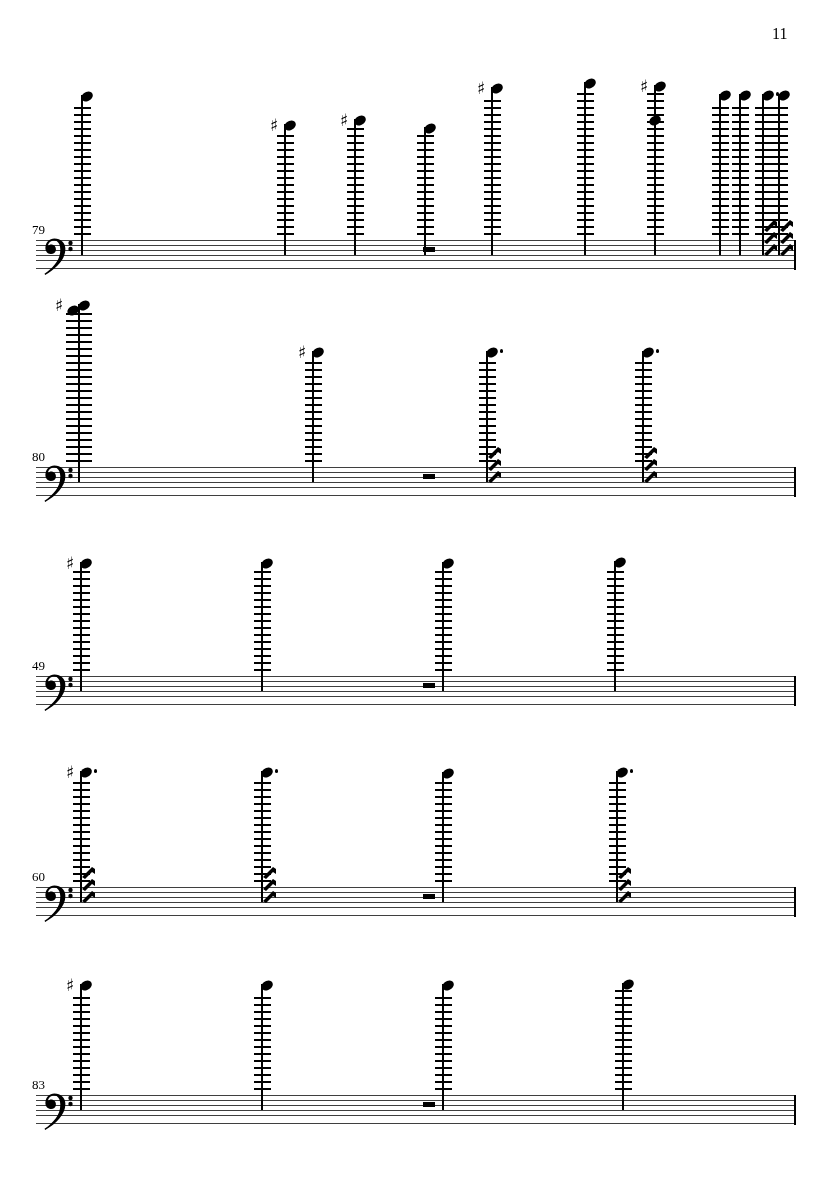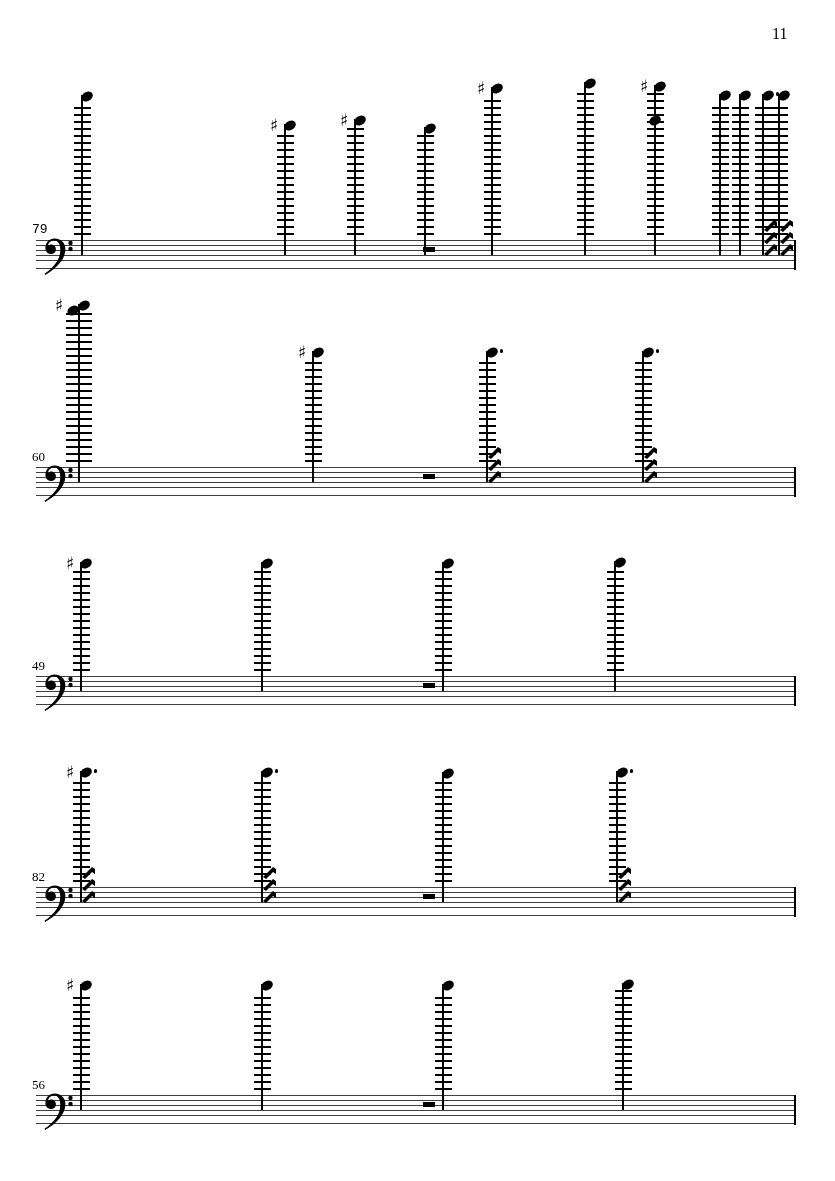--- a/index.html
+++ b/index.html
@@ -25,21 +25,21 @@
   .barline { position:absolute; width:2.5px; background:#000; }
   .page svg { position:absolute; }
 </style>
 </head>
 <body>
 
 <div class="page">
   <div class="page-number">11</div>
   <div id="score">
       <div>
-        <div class="measure-number" style="left: 32px; top: 222px; font-family: Liberation Mono, monospace;">79</div>
+        <div class="measure-number" style="left: 32px; top: 222px;">79</div>
         <div class="staff-line" style="left: 36px; width: 760px; top: 240px;"></div>
         <div class="staff-line" style="left: 36px; width: 760px; top: 245px;"></div>
         <div class="staff-line" style="left: 36px; width: 760px; top: 250px;"></div>
         <div class="staff-line" style="left: 36px; width: 760px; top: 255px;"></div>
         <div class="staff-line" style="left: 36px; width: 760px; top: 260px;"></div>
         <div class="staff-line" style="left: 36px; width: 760px; top: 268px;"></div>
         <div class="barline" style="left: 793.5px; top: 240px; height: 29.5px;"></div>
         <svg style="left:44px;top:238px" width="32" height="38" viewBox="0 0 32 38">
     <path fill="#000" d="M10.4 0.6 C16.9 0.6 21.4 4.8 21.4 11 C21.4 21.8 11.7 30.9 1.2 37 L0.5 35.8 C9.7 29.4 16.3 21.9 16.3 11.7 C16.3 5.8 13.8 2.4 10.1 2.4 C6.8 2.4 4.2 4.8 4 7.9 C4.9 7 6.3 6.4 7.8 6.6 C10.4 7 12.2 9.3 11.9 11.9 C11.6 14.4 9.2 16.3 6.5 16 C3.4 15.7 1.2 13 1.4 9.5 C1.7 4.4 5.4 0.6 10.4 0.6 Z"></path>
     <circle fill="#000" cx="26.5" cy="5" r="2.2"></circle>
@@ -282,21 +282,21 @@
         <div class="ledger" style="left: 771px; top: 114px; width: 17px;"></div>
         <div class="ledger" style="left: 771px; top: 107px; width: 17px;"></div>
         <div class="head" style="left: 778px; top: 91px;"></div>
         <svg style="left:780px;top:217px" width="14" height="40" viewBox="0 0 14 40">
     <path fill="#000" d="M0 13 L10 3 L13 5 L13 10 L10 8 L3 15 Z"></path>
     <path fill="#000" d="M0 25 L10 15 L13 17 L13 22 L10 20 L3 27 Z"></path>
     <path fill="#000" d="M0 37 L10 27 L13 29 L13 34 L10 32 L3 39 Z"></path>
   </svg>
       </div>
       <div>
-        <div class="measure-number" style="left: 32px; top: 449px;">60</div>
+        <div class="measure-number" style="left: 32px; top: 449px;">80</div>
         <div class="staff-line" style="left: 36px; width: 760px; top: 467px;"></div>
         <div class="staff-line" style="left: 36px; width: 760px; top: 472px;"></div>
         <div class="staff-line" style="left: 36px; width: 760px; top: 477px;"></div>
         <div class="staff-line" style="left: 36px; width: 760px; top: 482px;"></div>
         <div class="staff-line" style="left: 36px; width: 760px; top: 487px;"></div>
         <div class="staff-line" style="left: 36px; width: 760px; top: 495px;"></div>
         <div class="barline" style="left: 793.5px; top: 467px; height: 29.5px;"></div>
         <svg style="left:44px;top:465px" width="32" height="38" viewBox="0 0 32 38">
     <path fill="#000" d="M10.4 0.6 C16.9 0.6 21.4 4.8 21.4 11 C21.4 21.8 11.7 30.9 1.2 37 L0.5 35.8 C9.7 29.4 16.3 21.9 16.3 11.7 C16.3 5.8 13.8 2.4 10.1 2.4 C6.8 2.4 4.2 4.8 4 7.9 C4.9 7 6.3 6.4 7.8 6.6 C10.4 7 12.2 9.3 11.9 11.9 C11.6 14.4 9.2 16.3 6.5 16 C3.4 15.7 1.2 13 1.4 9.5 C1.7 4.4 5.4 0.6 10.4 0.6 Z"></path>
     <circle fill="#000" cx="26.5" cy="5" r="2.2"></circle>
@@ -473,21 +473,21 @@
         <div class="ledger" style="left: 607px; top: 613px; width: 17px;"></div>
         <div class="ledger" style="left: 607px; top: 606px; width: 17px;"></div>
         <div class="ledger" style="left: 607px; top: 599px; width: 17px;"></div>
         <div class="ledger" style="left: 607px; top: 592px; width: 17px;"></div>
         <div class="ledger" style="left: 607px; top: 585px; width: 17px;"></div>
         <div class="ledger" style="left: 607px; top: 578px; width: 17px;"></div>
         <div class="ledger" style="left: 607px; top: 571px; width: 17px;"></div>
         <div class="head" style="left: 614px; top: 558px;"></div>
       </div>
       <div>
-        <div class="measure-number" style="left: 32px; top: 869px;">82</div>
+        <div class="measure-number" style="left: 32px; top: 869px;">60</div>
         <div class="staff-line" style="left: 36px; width: 760px; top: 887px;"></div>
         <div class="staff-line" style="left: 36px; width: 760px; top: 892px;"></div>
         <div class="staff-line" style="left: 36px; width: 760px; top: 897px;"></div>
         <div class="staff-line" style="left: 36px; width: 760px; top: 902px;"></div>
         <div class="staff-line" style="left: 36px; width: 760px; top: 907px;"></div>
         <div class="staff-line" style="left: 36px; width: 760px; top: 915px;"></div>
         <div class="barline" style="left: 793.5px; top: 887px; height: 29.5px;"></div>
         <svg style="left:44px;top:885px" width="32" height="38" viewBox="0 0 32 38">
     <path fill="#000" d="M10.4 0.6 C16.9 0.6 21.4 4.8 21.4 11 C21.4 21.8 11.7 30.9 1.2 37 L0.5 35.8 C9.7 29.4 16.3 21.9 16.3 11.7 C16.3 5.8 13.8 2.4 10.1 2.4 C6.8 2.4 4.2 4.8 4 7.9 C4.9 7 6.3 6.4 7.8 6.6 C10.4 7 12.2 9.3 11.9 11.9 C11.6 14.4 9.2 16.3 6.5 16 C3.4 15.7 1.2 13 1.4 9.5 C1.7 4.4 5.4 0.6 10.4 0.6 Z"></path>
     <circle fill="#000" cx="26.5" cy="5" r="2.2"></circle>
@@ -576,21 +576,21 @@
         <div class="ledger" style="left: 609px; top: 782px; width: 17px;"></div>
         <div class="head" style="left: 616px; top: 768px;"></div>
         <div class="dot" style="left: 629.5px; top: 769px;"></div>
         <svg style="left:618px;top:864px" width="14" height="40" viewBox="0 0 14 40">
     <path fill="#000" d="M0 13 L10 3 L13 5 L13 10 L10 8 L3 15 Z"></path>
     <path fill="#000" d="M0 25 L10 15 L13 17 L13 22 L10 20 L3 27 Z"></path>
     <path fill="#000" d="M0 37 L10 27 L13 29 L13 34 L10 32 L3 39 Z"></path>
   </svg>
       </div>
       <div>
-        <div class="measure-number" style="left: 32px; top: 1077px;">56</div>
+        <div class="measure-number" style="left: 32px; top: 1077px;">83</div>
         <div class="staff-line" style="left: 36px; width: 760px; top: 1095px;"></div>
         <div class="staff-line" style="left: 36px; width: 760px; top: 1100px;"></div>
         <div class="staff-line" style="left: 36px; width: 760px; top: 1105px;"></div>
         <div class="staff-line" style="left: 36px; width: 760px; top: 1110px;"></div>
         <div class="staff-line" style="left: 36px; width: 760px; top: 1115px;"></div>
         <div class="staff-line" style="left: 36px; width: 760px; top: 1123px;"></div>
         <div class="barline" style="left: 793.5px; top: 1095px; height: 29.5px;"></div>
         <svg style="left:44px;top:1093px" width="32" height="38" viewBox="0 0 32 38">
     <path fill="#000" d="M10.4 0.6 C16.9 0.6 21.4 4.8 21.4 11 C21.4 21.8 11.7 30.9 1.2 37 L0.5 35.8 C9.7 29.4 16.3 21.9 16.3 11.7 C16.3 5.8 13.8 2.4 10.1 2.4 C6.8 2.4 4.2 4.8 4 7.9 C4.9 7 6.3 6.4 7.8 6.6 C10.4 7 12.2 9.3 11.9 11.9 C11.6 14.4 9.2 16.3 6.5 16 C3.4 15.7 1.2 13 1.4 9.5 C1.7 4.4 5.4 0.6 10.4 0.6 Z"></path>
     <circle fill="#000" cx="26.5" cy="5" r="2.2"></circle>

